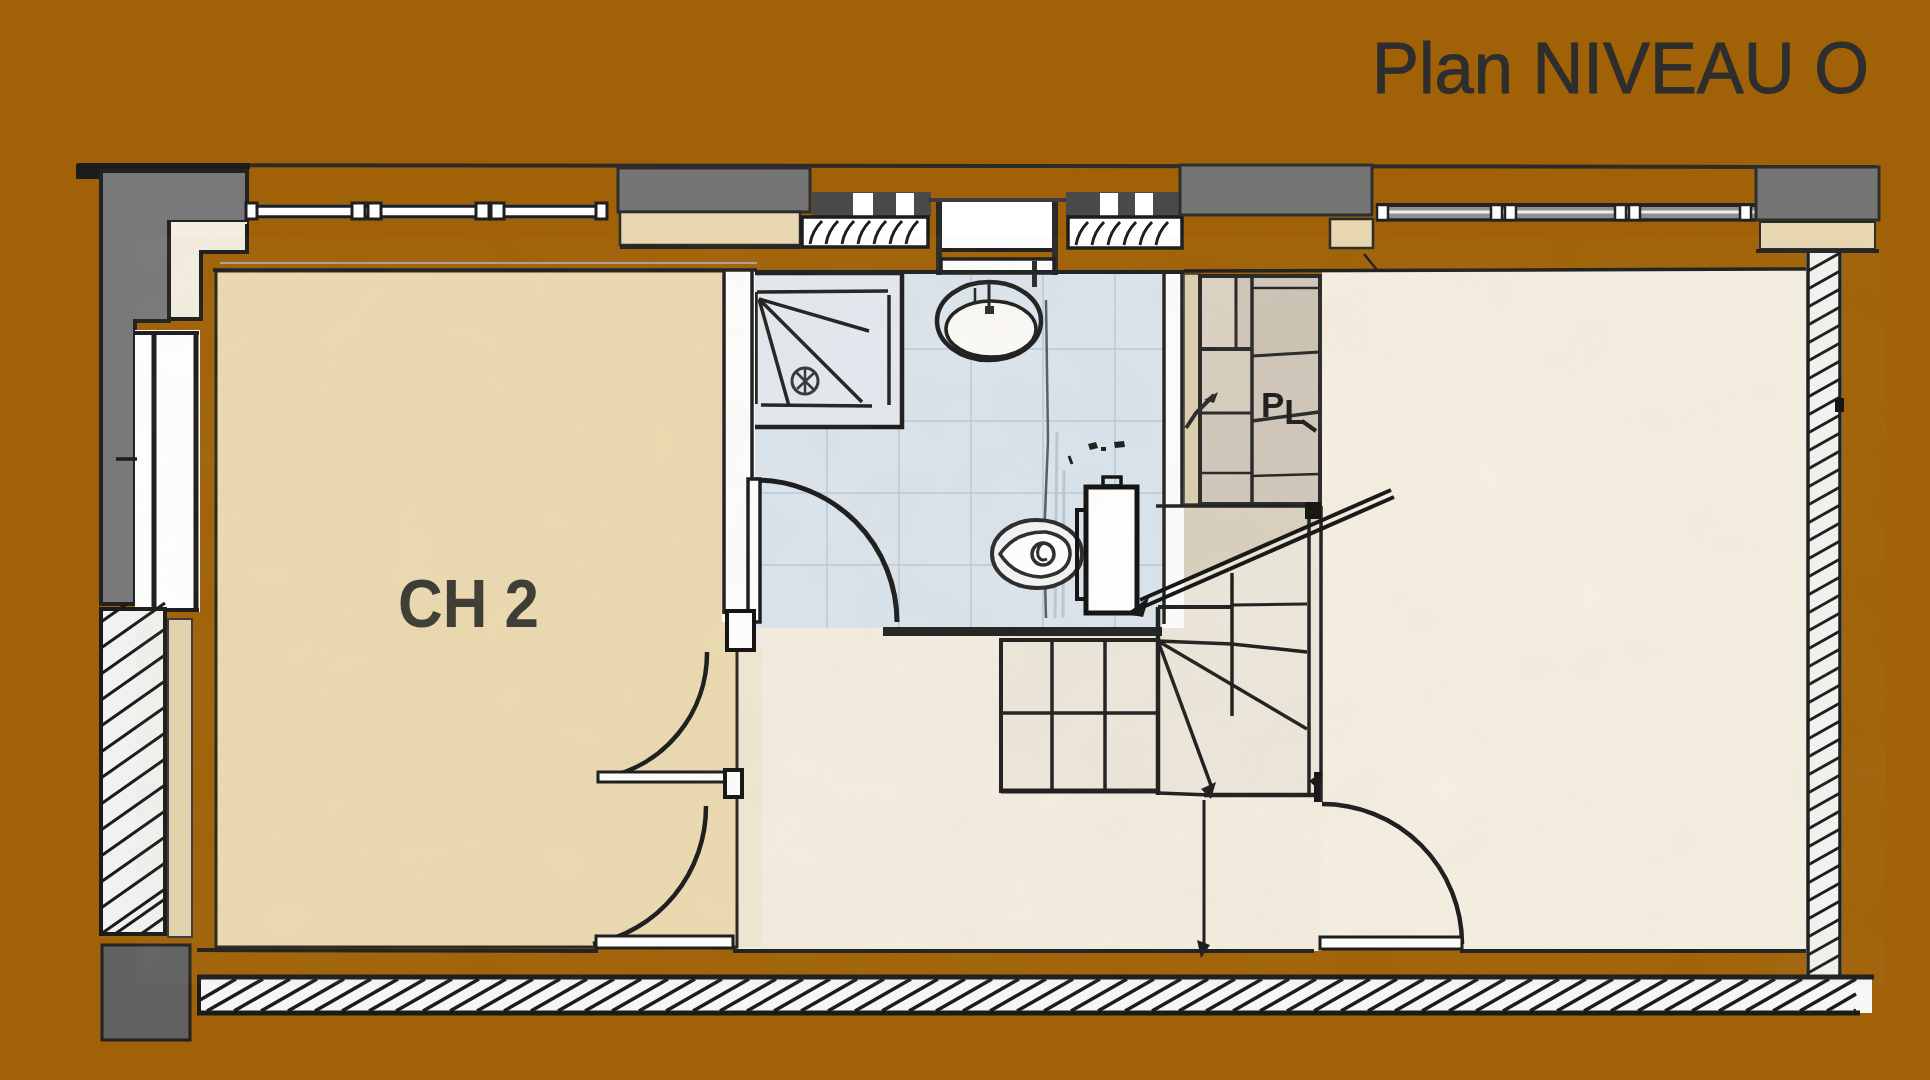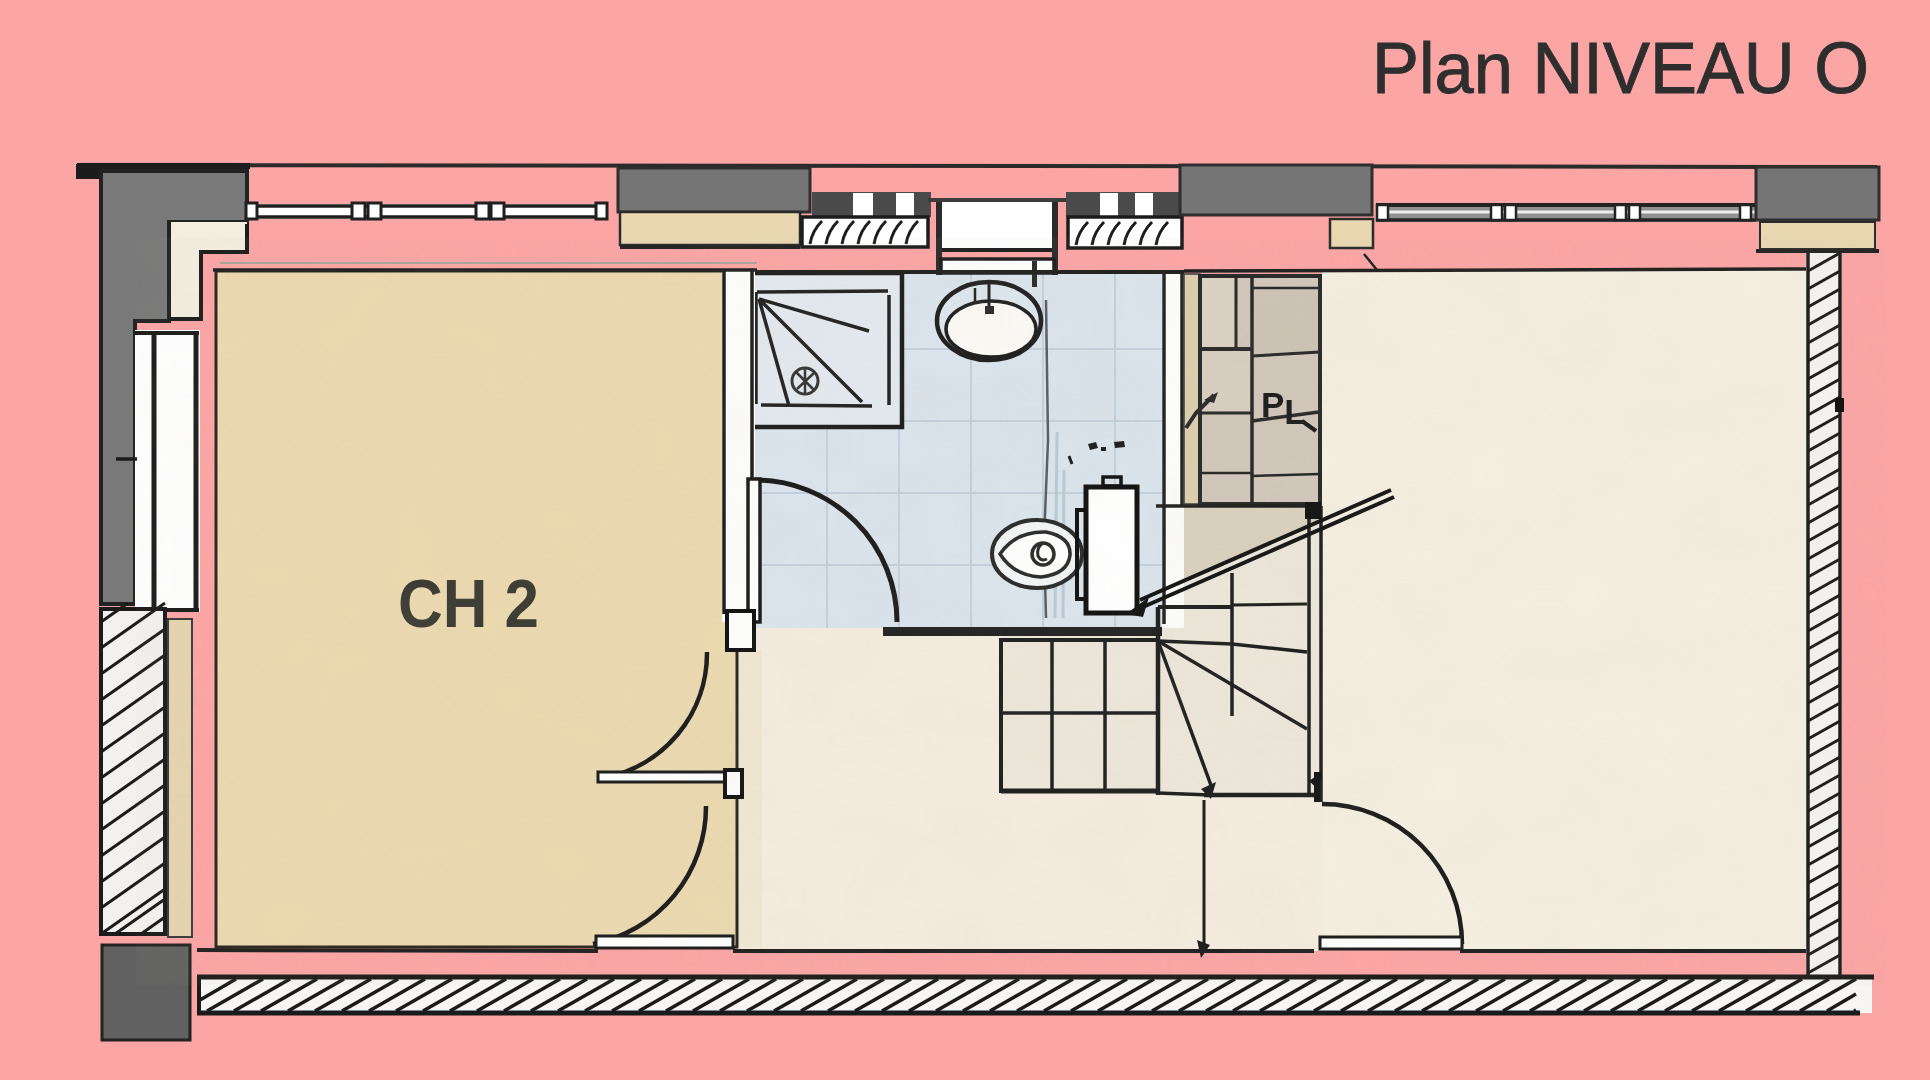--- a/index.html
+++ b/index.html
@@ -1,16 +1,16 @@
 <!DOCTYPE html>
 <html><head>
 <meta charset="utf-8">
 <style>
   html,body{margin:0;padding:0;background:#fdfdfc;}
-  #page{position:relative;width:1930px;height:1080px;background:#fca5a5;overflow:hidden;
+  #page{position:relative;width:1930px;height:1080px;background:#a16207;overflow:hidden;
         font-family:"Liberation Sans", sans-serif;filter:blur(0.55px);}
   svg{position:absolute;top:0;left:0;}
 </style>
 </head>
 <body>
 <div id="page">
 <svg width="1930" height="1080" viewBox="0 0 1930 1080">
 <defs>
 <filter id="paper" x="-5%" y="-5%" width="110%" height="110%">
 <feTurbulence type="fractalNoise" baseFrequency="0.013 0.016" numOctaves="2" seed="11"></feTurbulence>

